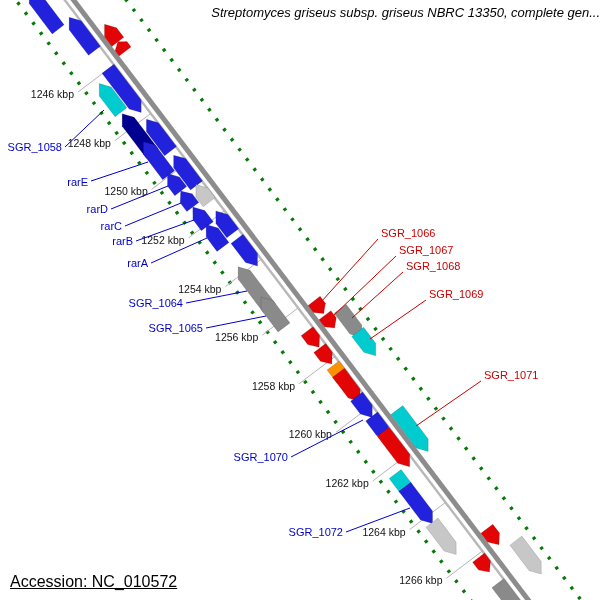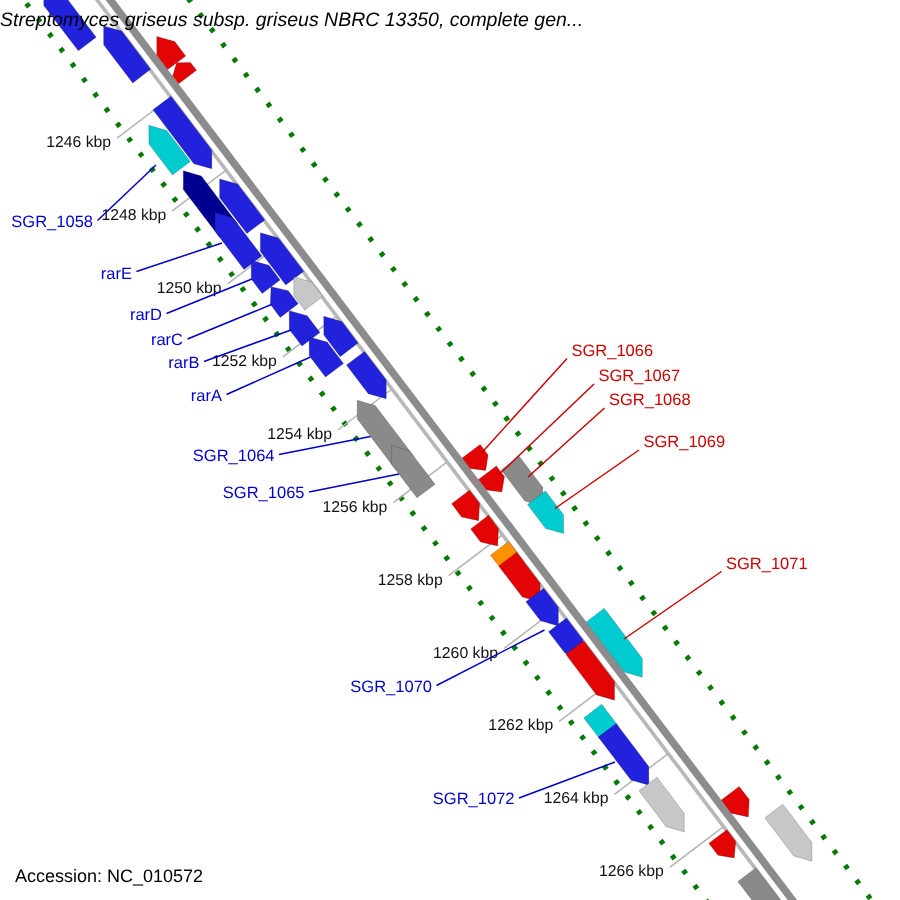--- a/index.html
+++ b/index.html
@@ -1,22 +1,22 @@
 <!DOCTYPE html>
 <html><head>
 <meta charset="utf-8">
 <style>
   html,body{margin:0;padding:0;background:#fff;}
   .canvas{position:relative;width:600px;height:600px;overflow:hidden;background:#ffffff;
           font-family:"Liberation Sans",sans-serif;}
-  .title{position:absolute;top:5px;left:0;width:100%;text-align:left;
+  .title{position:absolute;top:5px;left:0;width:100%;text-align:right;
          font-size:13px;font-style:italic;color:#000;}
   #map{position:absolute;left:0;top:0;width:600px;height:600px;}
   .footer{position:absolute;bottom:9px;left:10px;right:10px;display:flex;
-          justify-content:space-between;font-size:12px;color:#000;}
+          justify-content:space-between;font-size:16px;color:#000;text-decoration:underline;}
   svg text{font-family:"Liberation Sans",sans-serif;}
 </style>
 </head>
 <body>
 
 <div class="canvas">
   <svg id="map" viewBox="0 0 600 600">
       <line x1="42.428000000000004" y1="-110.596" x2="586.028" y2="606.7040000000001" stroke="#057a05" stroke-width="3.4" stroke-dasharray="3 9.5"></line>
       <line x1="-27.708000000000006" y1="-57.44400000000001" x2="515.892" y2="659.8560000000001" stroke="#057a05" stroke-width="3.4" stroke-dasharray="3 9.5"></line>
       <line x1="14.994000000000005" y1="-77.25800000000001" x2="540.474" y2="616.1320000000001" stroke="#8c8c8c" stroke-width="5"></line>

